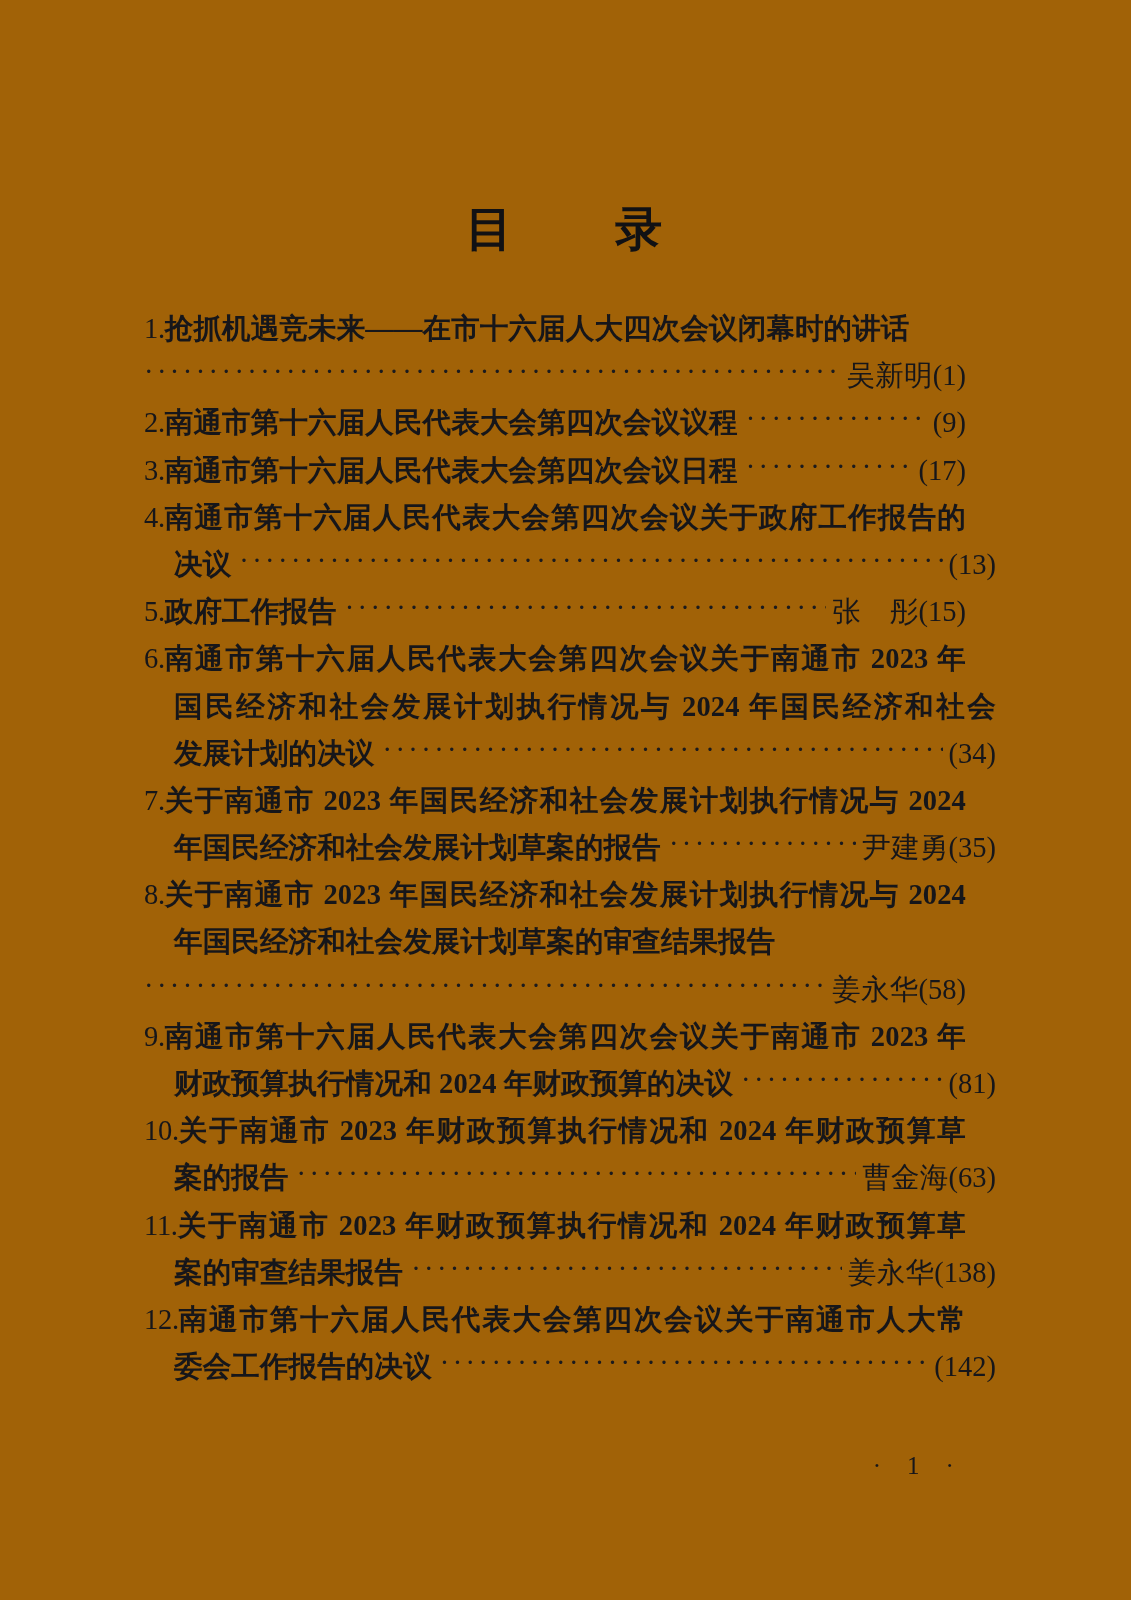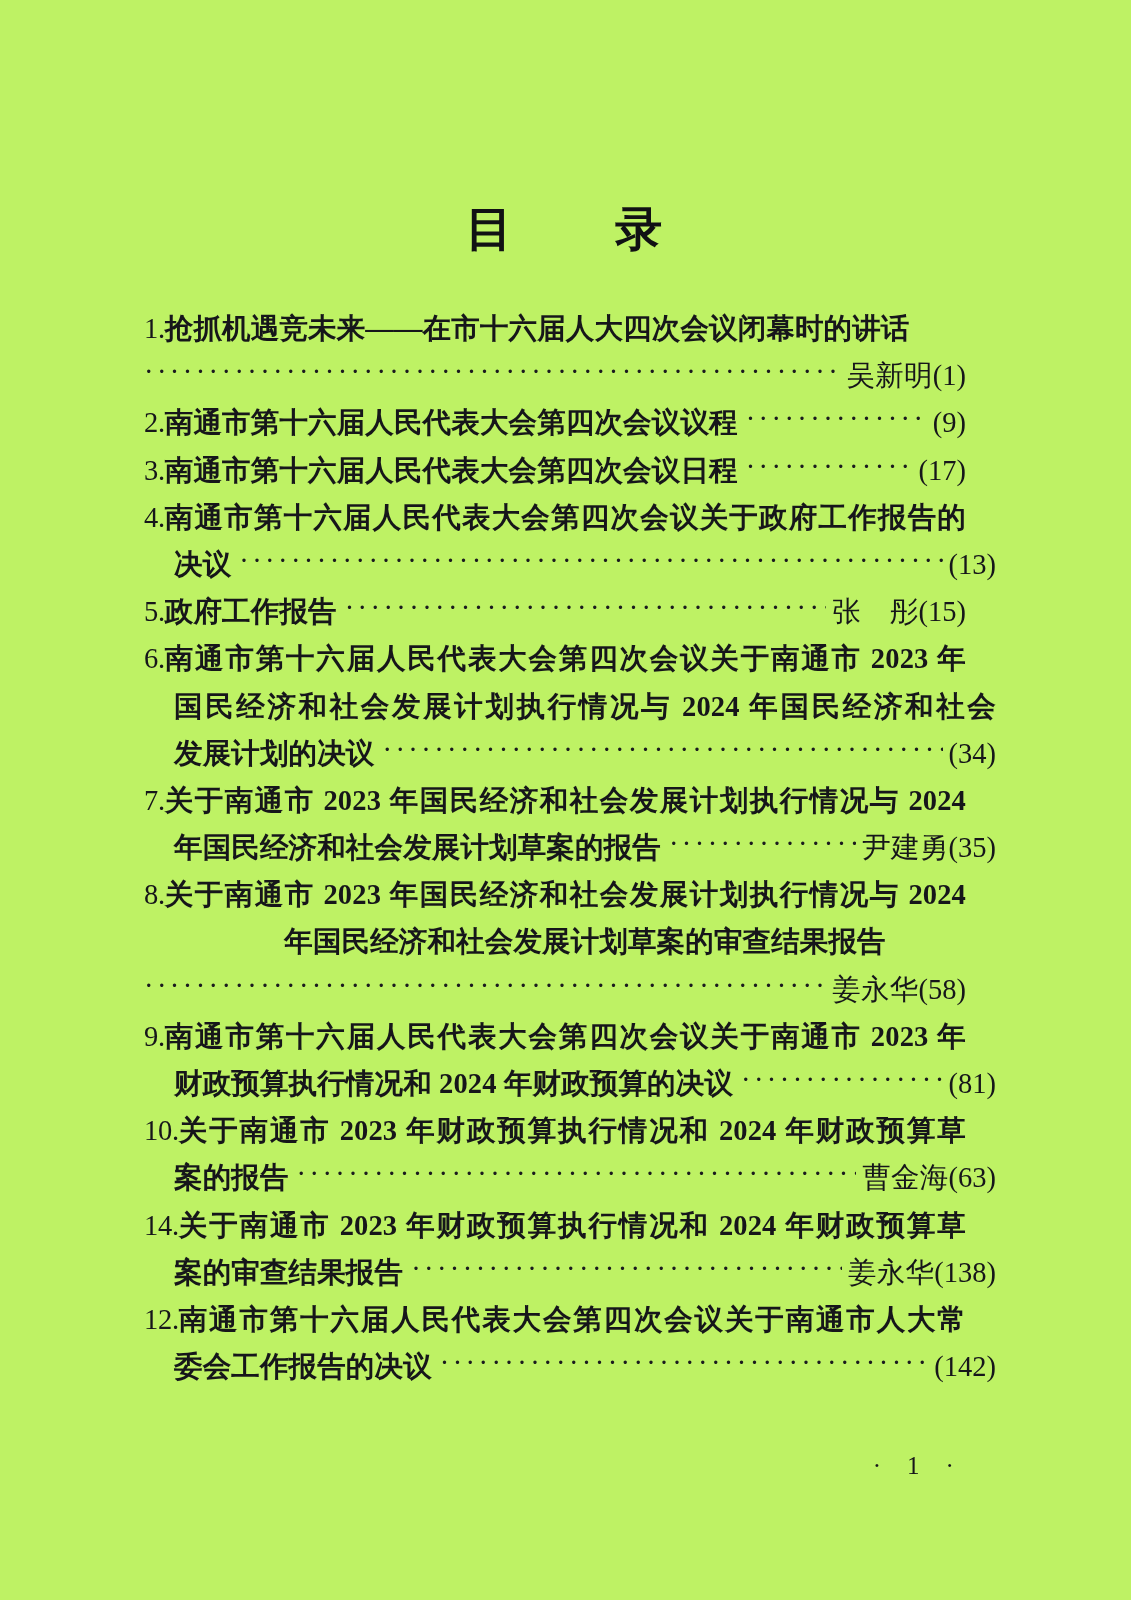--- a/index.html
+++ b/index.html
@@ -4,21 +4,21 @@
 <style>
   html, body {
     margin: 0;
     padding: 0;
     background: #ffffff;
   }
   .page {
     position: relative;
     width: 1131px;
     height: 1600px;
-    background: #bef264;
+    background: #a16207;
     margin: 0 auto;
     overflow: hidden;
     font-family: "Liberation Serif", "DejaVu Serif", serif;
     color: #16161a;
   }
 
   
   .toc-title {
     position: absolute;
     top: 198px;
@@ -52,21 +52,20 @@
     height: 47.2px;
     font-size: 28.5px;
     line-height: 47.2px;
     white-space: pre;
     color: #16161a;
   }
 
   
   .line.cont {
     padding-left: 30px;
-    justify-content: center;
   }
 
   .num {
     flex: 0 0 auto;
     letter-spacing: -0.01em;
   }
 
   .txt {
     flex: 0 0 auto;
     letter-spacing: 0.005em;
@@ -180,21 +179,21 @@
       </div>
       <div class="entry">
         <div class="line"><span class="num">9.</span><span class="txt justify">南通市第十六届人民代表大会第四次会议关于南通市 2023 年</span></div>
         <div class="line cont"><span class="txt">财政预算执行情况和 2024 年财政预算的决议</span><span class="leader"></span><span class="tail"><span class="pgnum">(81)</span></span></div>
       </div>
       <div class="entry">
         <div class="line"><span class="num">10.</span><span class="txt justify">关于南通市 2023 年财政预算执行情况和 2024 年财政预算草</span></div>
         <div class="line cont"><span class="txt">案的报告</span><span class="leader"></span><span class="tail"><span class="author">曹金海</span><span class="pgnum">(63)</span></span></div>
       </div>
       <div class="entry">
-        <div class="line"><span class="num">14.</span><span class="txt justify">关于南通市 2023 年财政预算执行情况和 2024 年财政预算草</span></div>
+        <div class="line"><span class="num">11.</span><span class="txt justify">关于南通市 2023 年财政预算执行情况和 2024 年财政预算草</span></div>
         <div class="line cont"><span class="txt">案的审查结果报告</span><span class="leader"></span><span class="tail"><span class="author">姜永华</span><span class="pgnum">(138)</span></span></div>
       </div>
       <div class="entry">
         <div class="line"><span class="num">12.</span><span class="txt justify">南通市第十六届人民代表大会第四次会议关于南通市人大常</span></div>
         <div class="line cont"><span class="txt">委会工作报告的决议</span><span class="leader"></span><span class="tail"><span class="pgnum">(142)</span></span></div>
       </div>
     </div>
 
   <div class="folio">·  1  ·</div>
 

